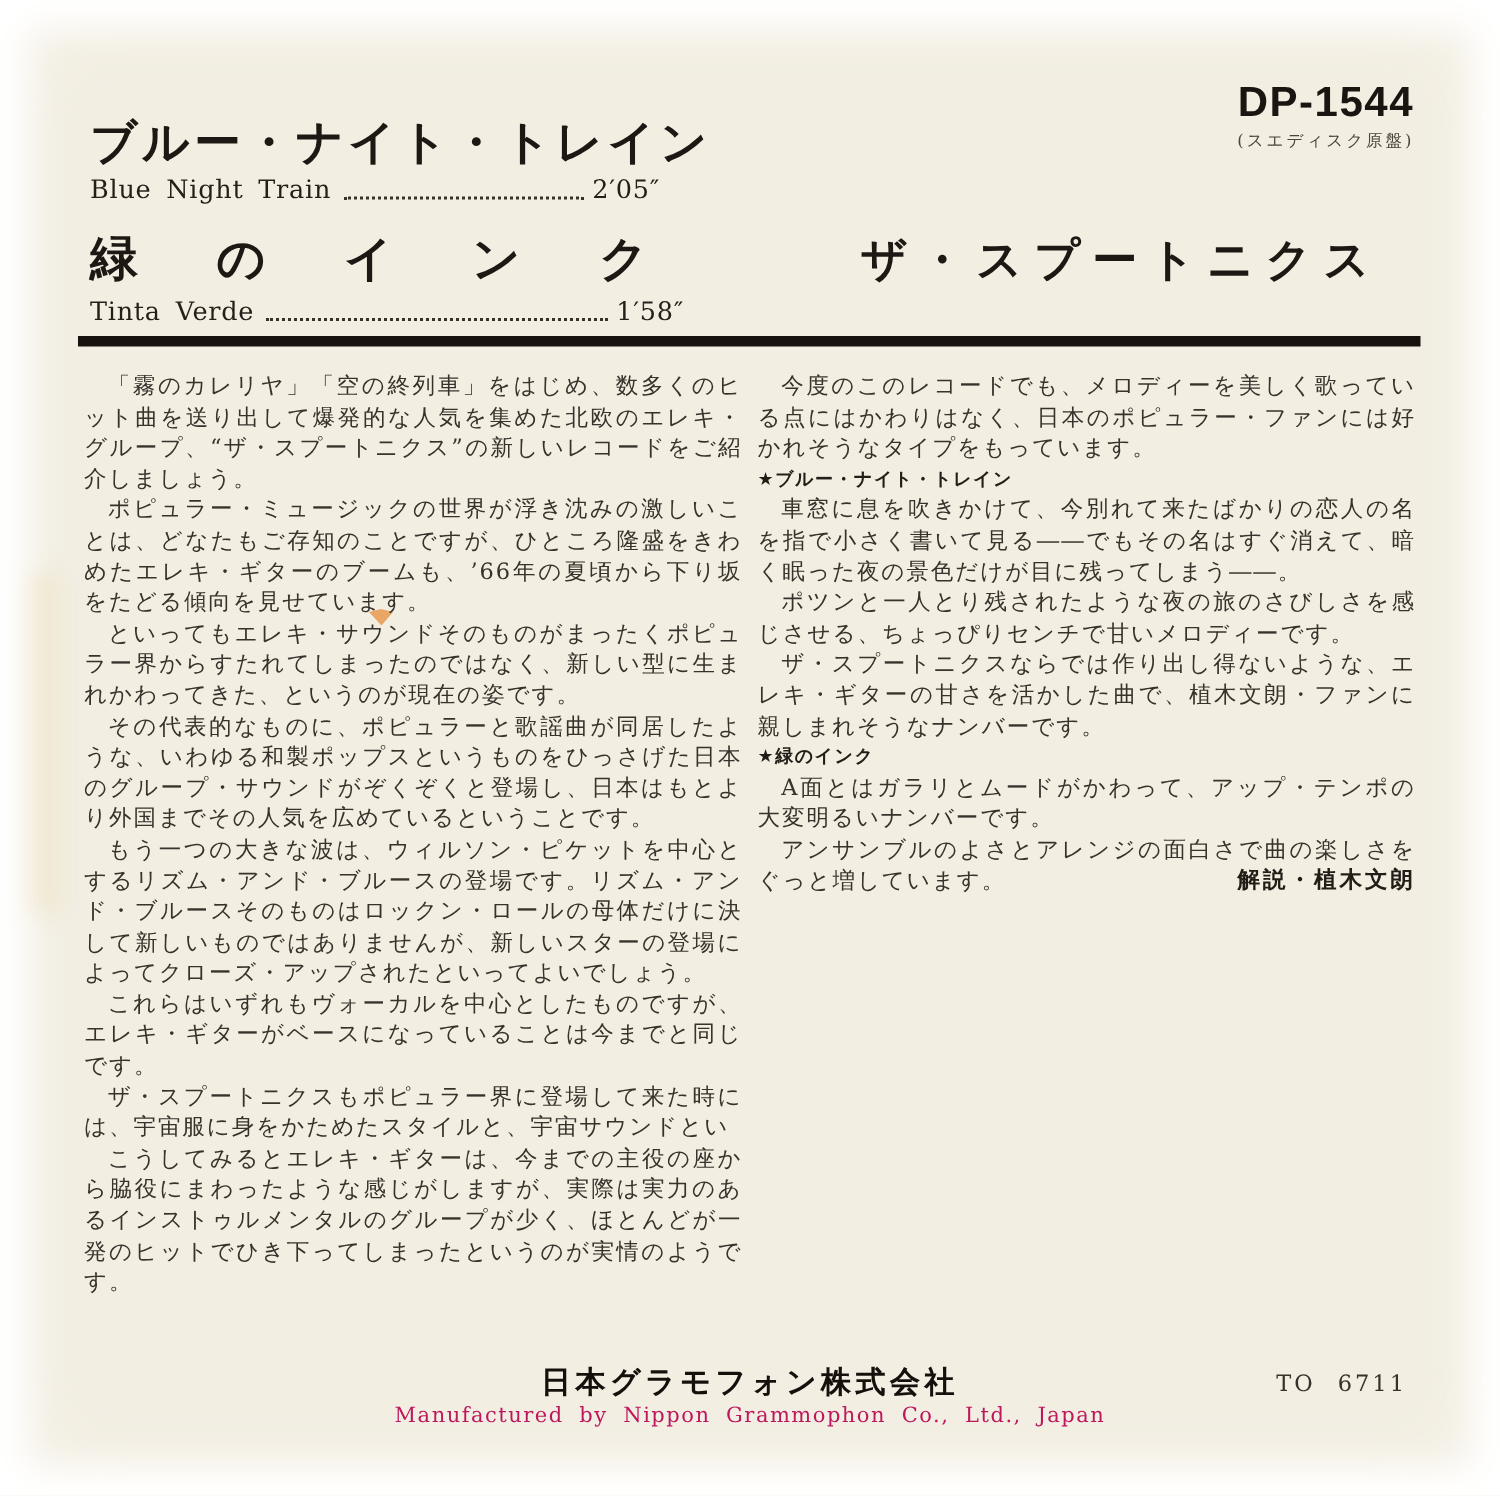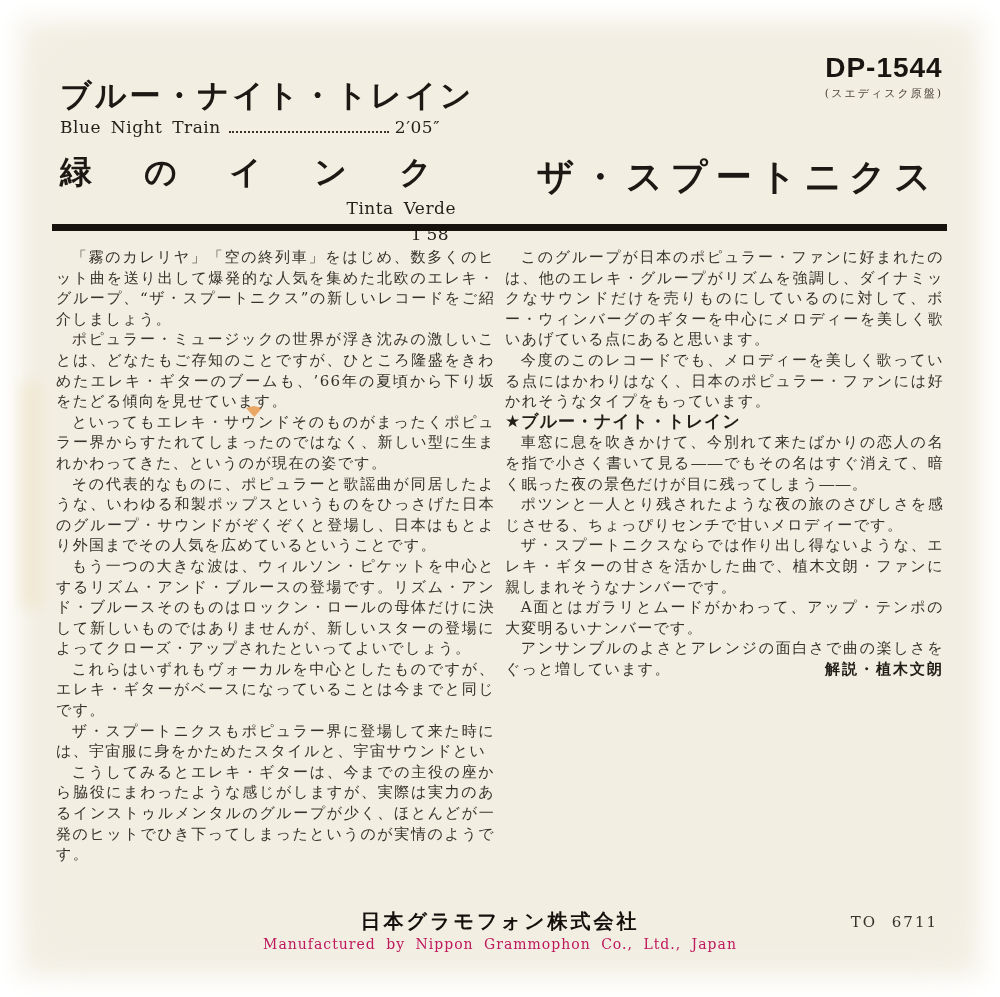--- a/index.html
+++ b/index.html
@@ -34,44 +34,44 @@
   .en-line{
     display:flex;align-items:flex-end;width:380px;margin-top:3px;
     font-size:17px;letter-spacing:.5px;word-spacing:4px;color:#241f19;
   }
   .dots{flex:1;border-bottom:2px dotted #39322a;margin:0 6px 4px 8px;}
   .duration{white-space:nowrap;}
   .track2-jp{
     width:372px;display:flex;justify-content:space-between;
     font-weight:700;font-size:32px;letter-spacing:0;color:#1d1813;margin-top:14px;
   }
-  .track2-en{width:396px;flex-direction:column;}
+  .track2-en{width:396px;}
   .artist{
-    position:absolute;right:6px;top:101px;
-    font-weight:700;font-size:36px;letter-spacing:8px;color:#1d1813;white-space:nowrap;
+    position:absolute;right:24px;top:101px;
+    font-weight:700;font-size:30px;letter-spacing:8px;color:#1d1813;white-space:nowrap;
   }
 
   .divider{
     position:absolute;left:52px;right:53px;top:224px;height:7px;background:#17120e;
   }
 
   
   .columns{
     position:absolute;left:56px;right:56px;top:247px;
     display:flex;gap:10px;
   }
   .col{flex:1;min-width:0;}
   .col p{
     margin:0;font-size:15px;line-height:20.6px;letter-spacing:1.3px;
     text-align:justify;text-indent:1.05em;color:#37322b;
   }
   .col p.noindent{text-indent:0;}
   .col p.heading{
     font-family:"Liberation Sans","DejaVu Sans",sans-serif;
-    font-weight:700;font-size:17px;letter-spacing:1px;
+    font-weight:700;font-size:12px;letter-spacing:1px;
     text-indent:0;text-align:left;color:#221d17;
   }
   .credit{
     float:right;font-family:"Liberation Sans","DejaVu Sans",sans-serif;
     font-weight:700;letter-spacing:2px;color:#221d17;
   }
 
   
   .footer{position:absolute;left:0;right:0;top:908px;text-align:center;}
   .company-jp{
@@ -140,26 +140,26 @@
     <p>ポピュラー・ミュージックの世界が浮き沈みの激しいことは、どなたもご存知のことですが、ひところ隆盛をきわめたエレキ・ギターのブームも、’66年の夏頃から下り坂をたどる傾向を見せています。</p>
     <p>といってもエレキ・サウンドそのものがまったくポピュラー界からすたれてしまったのではなく、新しい型に生まれかわってきた、というのが現在の姿です。</p>
     <p>その代表的なものに、ポピュラーと歌謡曲が同居したような、いわゆる和製ポップスというものをひっさげた日本のグループ・サウンドがぞくぞくと登場し、日本はもとより外国までその人気を広めているということです。</p>
     <p>もう一つの大きな波は、ウィルソン・ピケットを中心とするリズム・アンド・ブルースの登場です。リズム・アンド・ブルースそのものはロックン・ロールの母体だけに決して新しいものではありませんが、新しいスターの登場によってクローズ・アップされたといってよいでしょう。</p>
     <p>これらはいずれもヴォーカルを中心としたものですが、エレキ・ギターがベースになっていることは今までと同じです。</p>
     <p>ザ・スプートニクスもポピュラー界に登場して来た時には、宇宙服に身をかためたスタイルと、宇宙サウンドとい</p>
     <p>こうしてみるとエレキ・ギターは、今までの主役の座から脇役にまわったような感じがしますが、実際は実力のあるインストゥルメンタルのグループが少く、ほとんどが一発のヒットでひき下ってしまったというのが実情のようです。</p>
   </div>
 
   <div class="col">
-    <p>このグループが日本のポピュラー・ファンに好まれたのは、他のエレキ・グループがリズムを強調し、ダイナミックなサウンドだけを売りものにしているのに対して、ボー・ウィンバーグのギターを中心にメロディーを美しく歌いあげている点にあると思います。</p>
     <p>今度のこのレコードでも、メロディーを美しく歌っている点にはかわりはなく、日本のポピュラー・ファンには好かれそうなタイプをもっています。</p>
     <p class="heading">★ブルー・ナイト・トレイン</p>
     <p>車窓に息を吹きかけて、今別れて来たばかりの恋人の名を指で小さく書いて見る――でもその名はすぐ消えて、暗く眠った夜の景色だけが目に残ってしまう――。</p>
     <p>ポツンと一人とり残されたような夜の旅のさびしさを感じさせる、ちょっぴりセンチで甘いメロディーです。</p>
     <p>ザ・スプートニクスならでは作り出し得ないような、エレキ・ギターの甘さを活かした曲で、植木文朗・ファンに親しまれそうなナンバーです。</p>
+    <p class="heading">★緑のインク</p>
     <p>A面とはガラリとムードがかわって、アップ・テンポの大変明るいナンバーです。</p>
     <p><span>アンサンブルのよさとアレンジの面白さで曲の楽しさをぐっと増しています。</span><span class="credit">解説・植木文朗</span></p>
   </div>
 </div>
 
 <div class="footer">
   <div class="company-jp">日本グラモフォン株式会社</div>
   <div class="company-en">Manufactured by Nippon Grammophon Co., Ltd., Japan</div>
 </div>
 <div class="press-code">TO 6711</div>

